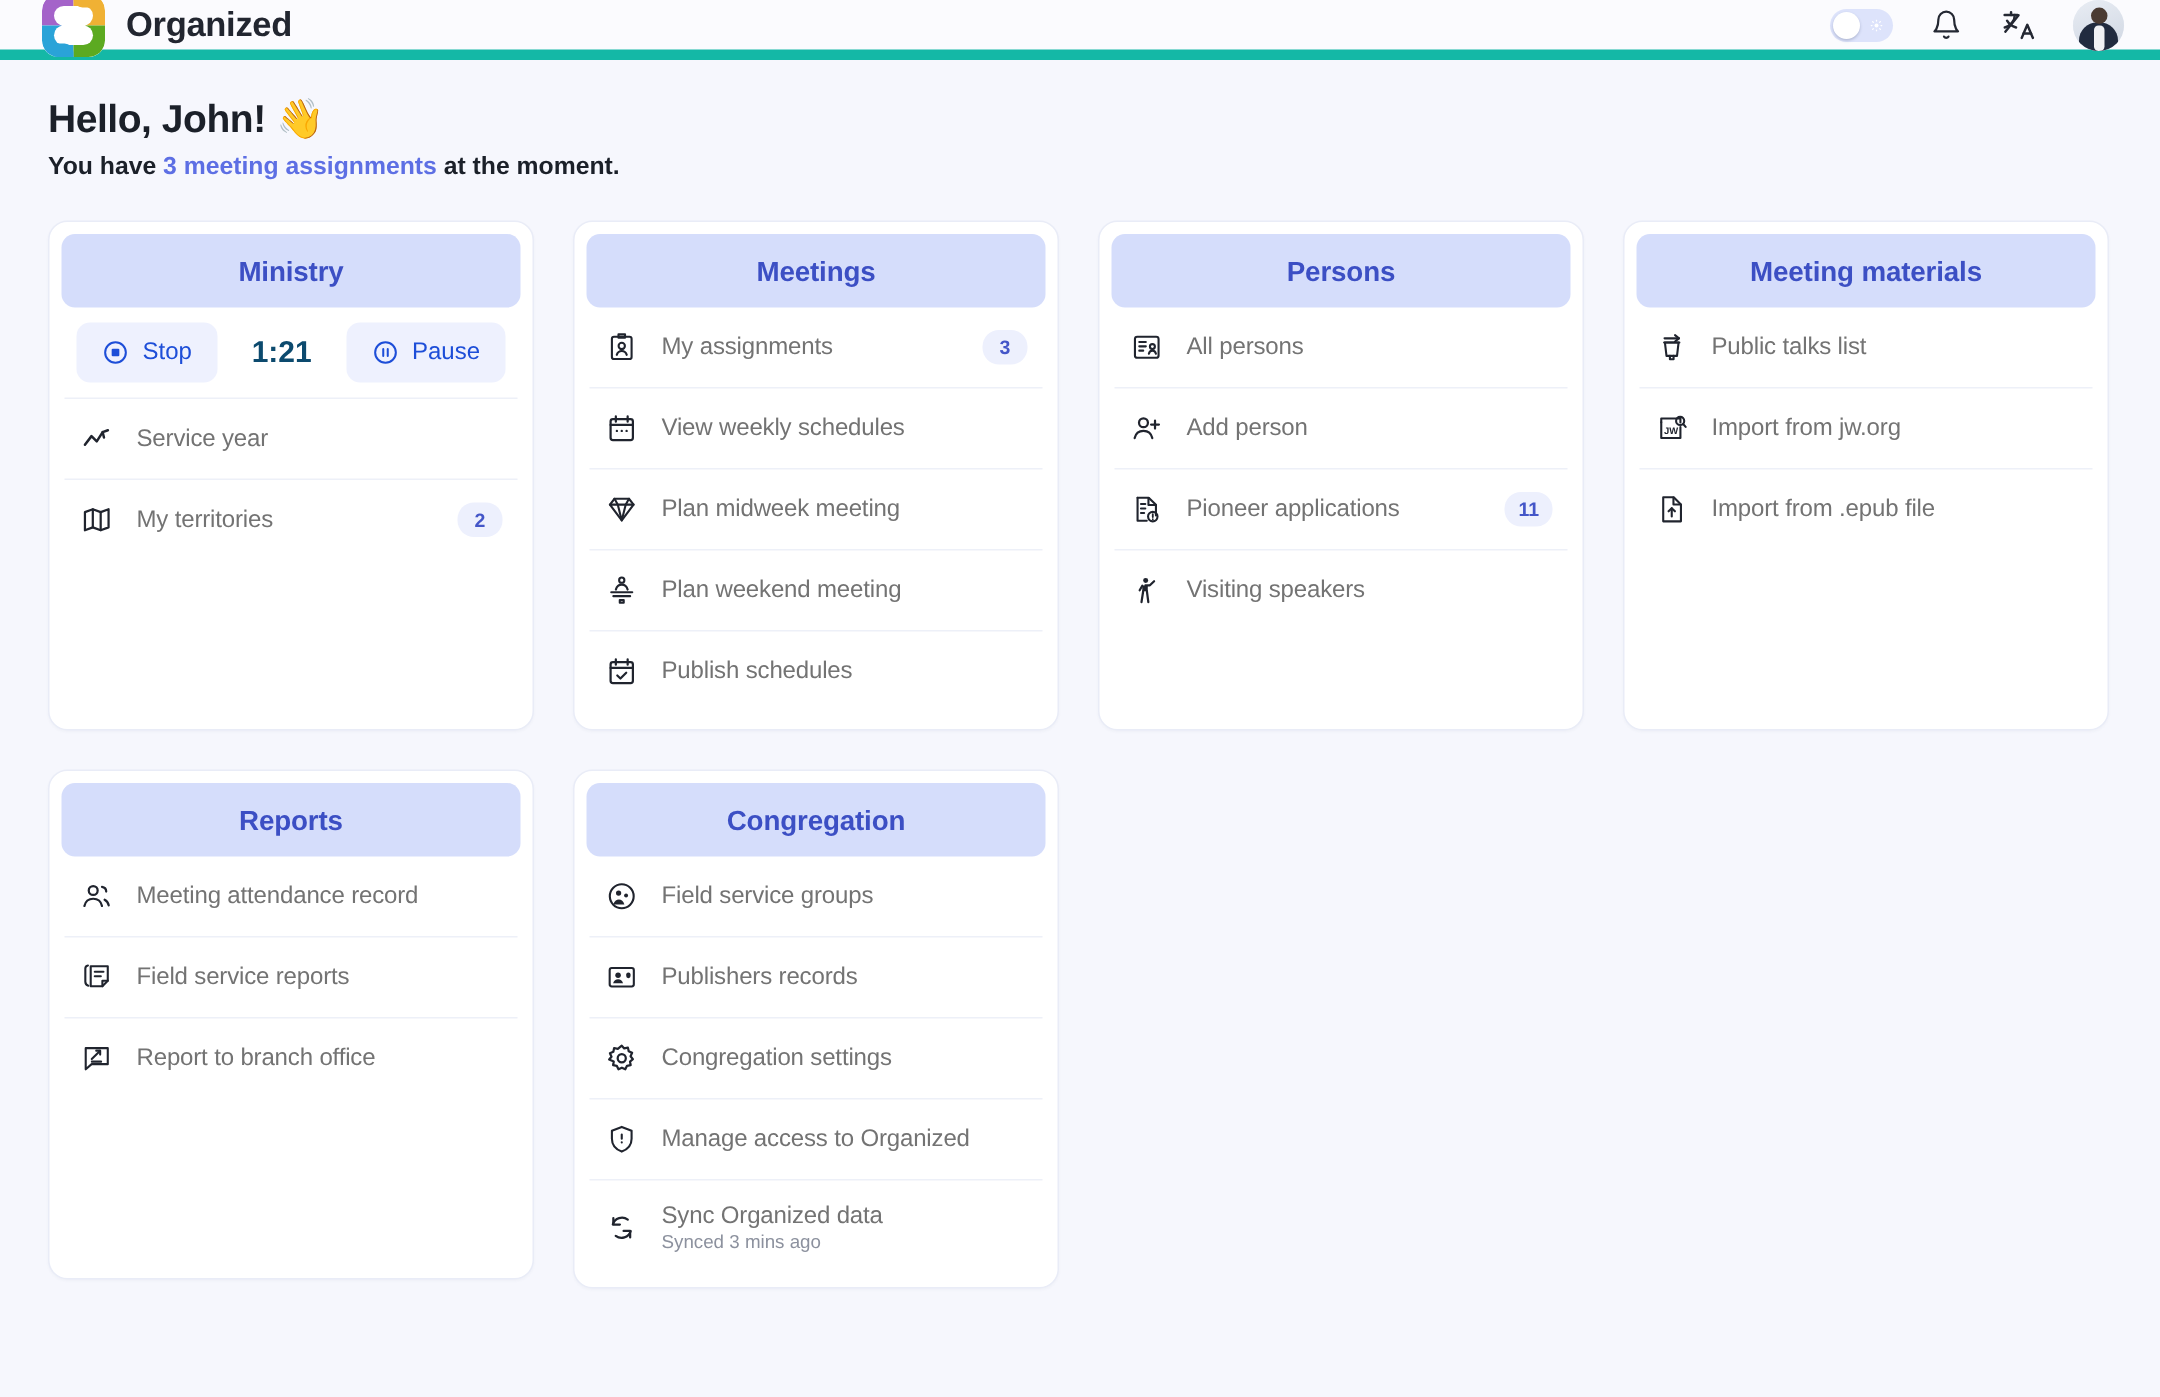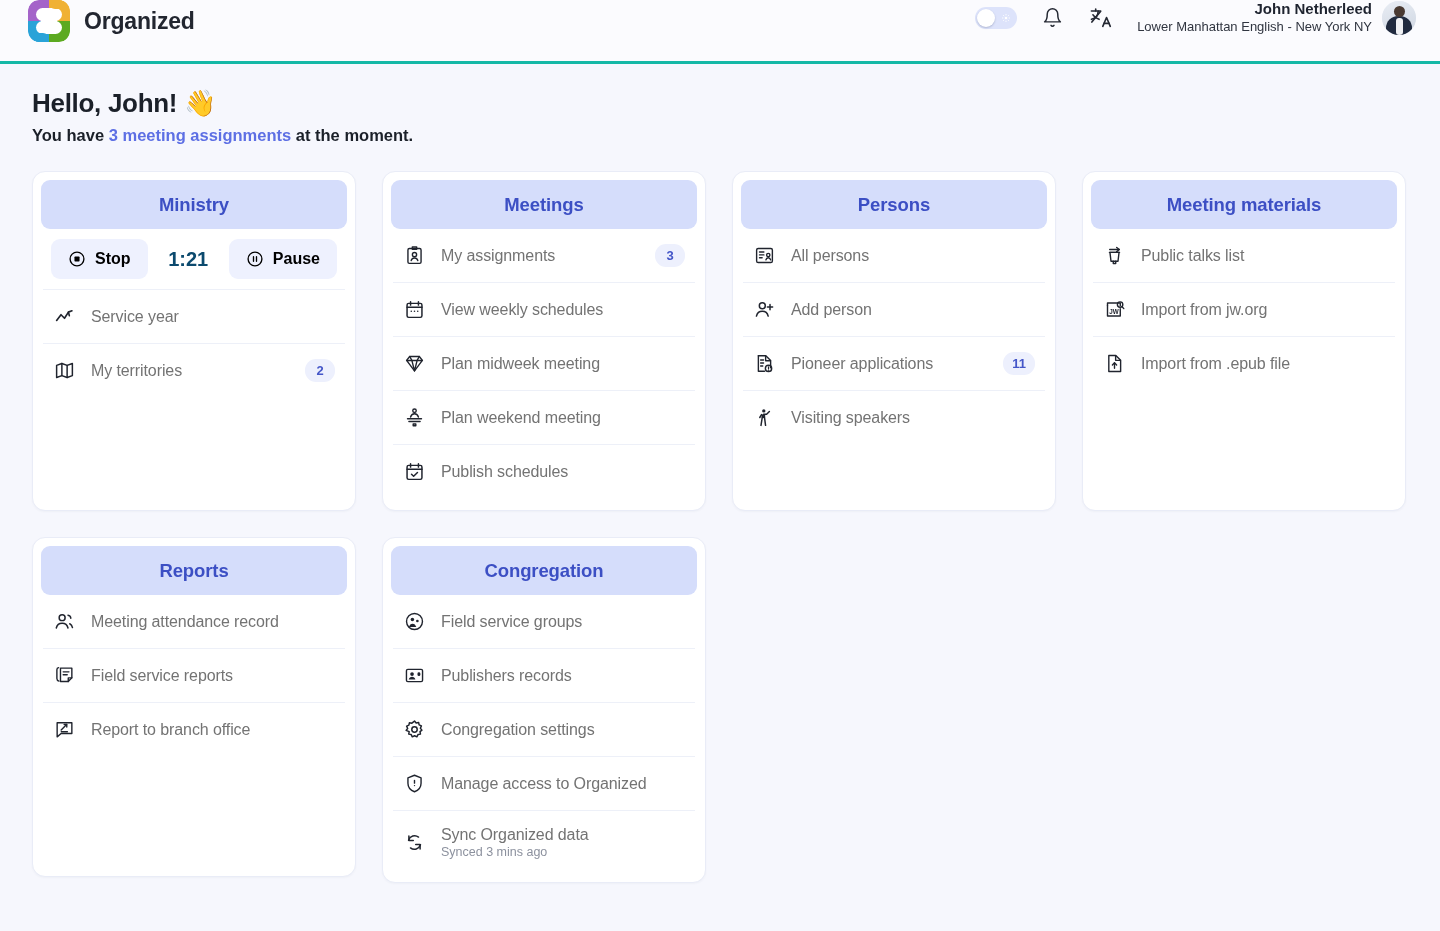--- a/index.html
+++ b/index.html
@@ -13,25 +13,25 @@
 
   body {
     font-family: "Liberation Sans", sans-serif;
     background: #f6f7fd;
     color: #1f2430;
     -webkit-font-smoothing: antialiased;
   }
 
   
   .topbar {
-    height: 64px;
+    height: 40px;
     background: #fbfbfe;
-    border-bottom: 3px solid #14b8a6;
-    display: flex;
-    align-items: flex-start;
+    border-bottom: 7px solid #14b8a6;
+    display: flex;
+    align-items: center;
     padding: 0 24px 0 28px;
     position: relative;
   }
 
   .brand {
     display: flex;
     align-items: center;
     gap: 14px;
   }
 
@@ -184,22 +184,22 @@
     gap: 0;
   }
   .timer-btn {
     display: flex;
     align-items: center;
     gap: 9px;
     background: #eef1fe;
     border-radius: 9px;
     padding: 11px 17px;
     font-size: 16px;
-    font-weight: 700;
-    color: #000000;
+    font-weight: 400;
+    color: #1d4ed8;
     cursor: pointer;
     flex: none;
   }
   .timer-value {
     flex: 1;
     text-align: center;
     font-size: 20px;
     font-weight: 700;
     color: #0c4a6e;
   }
@@ -296,24 +296,20 @@
         <path d="M7 3.2v2"></path>
         <path d="M9.6 5.2c0 4.2-3 7.6-7 8.7"></path>
         <path d="M4.2 9.2c1.4 2.4 3.6 4 6.3 4.7"></path>
         <path d="M3 16.8 12.2 5.4"></path>
         <path d="M14.4 21.2l3.9-9.2 3.9 9.2"></path>
         <path d="M15.7 18.1h5.2"></path>
       </svg>
     </div>
 
     <div class="user-block">
-      <div class="user-text">
-        <div class="user-name">John Netherleed</div>
-        <div class="user-cong">Lower Manhattan English - New York NY</div>
-      </div>
       <div class="avatar">
         <div class="av-bg"></div>
         <div class="av-body"></div>
         <div class="av-shirt"></div>
         <div class="av-head"></div>
       </div>
     </div>
 
   </div>
 </div>

